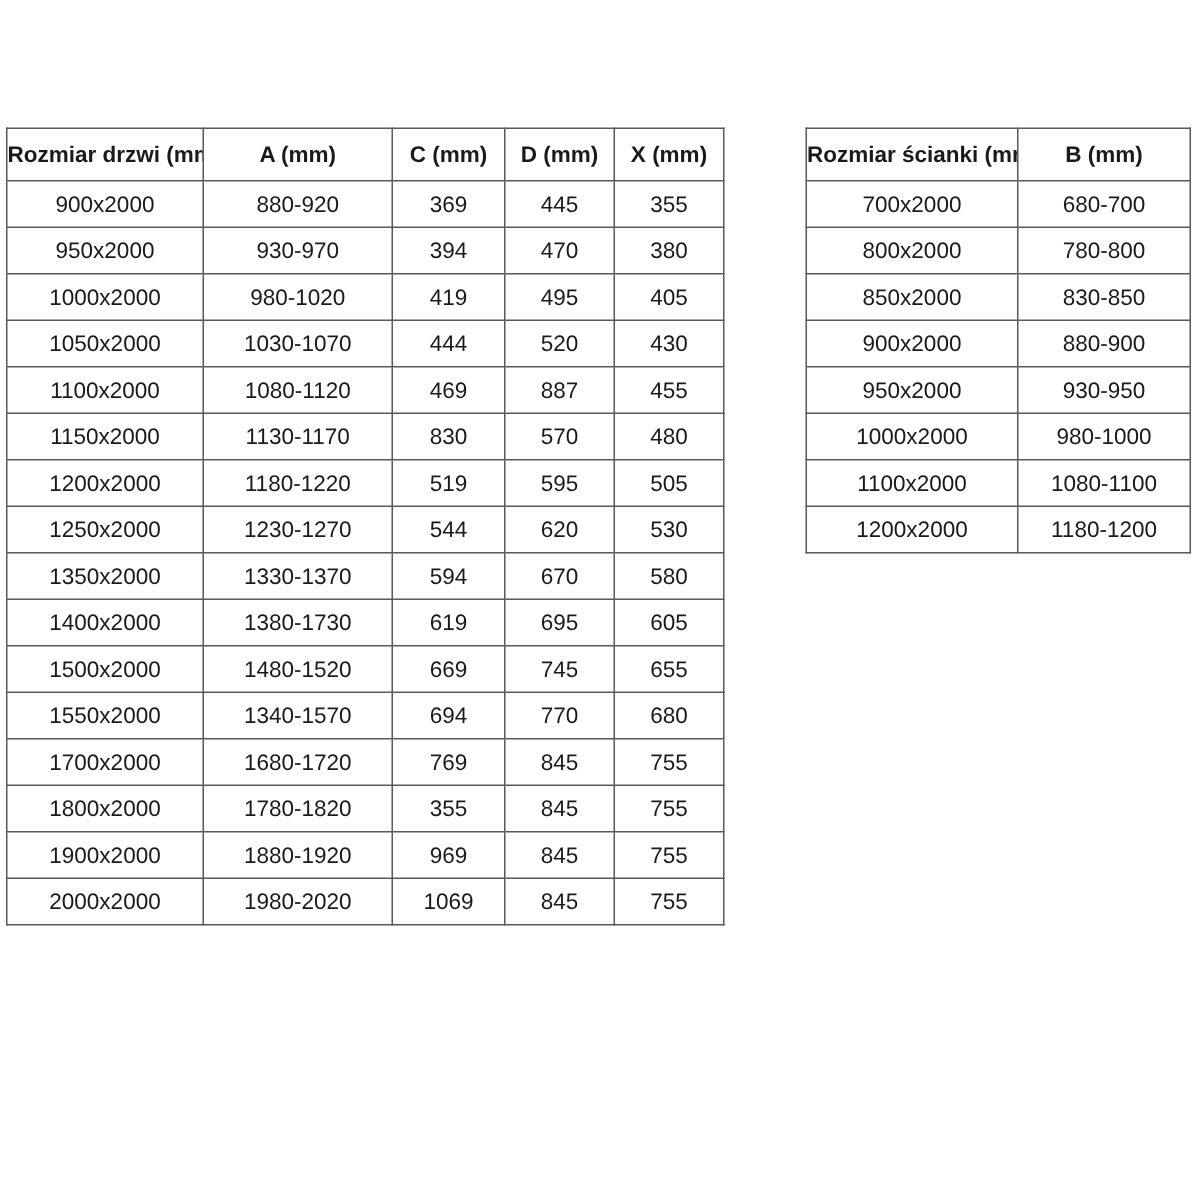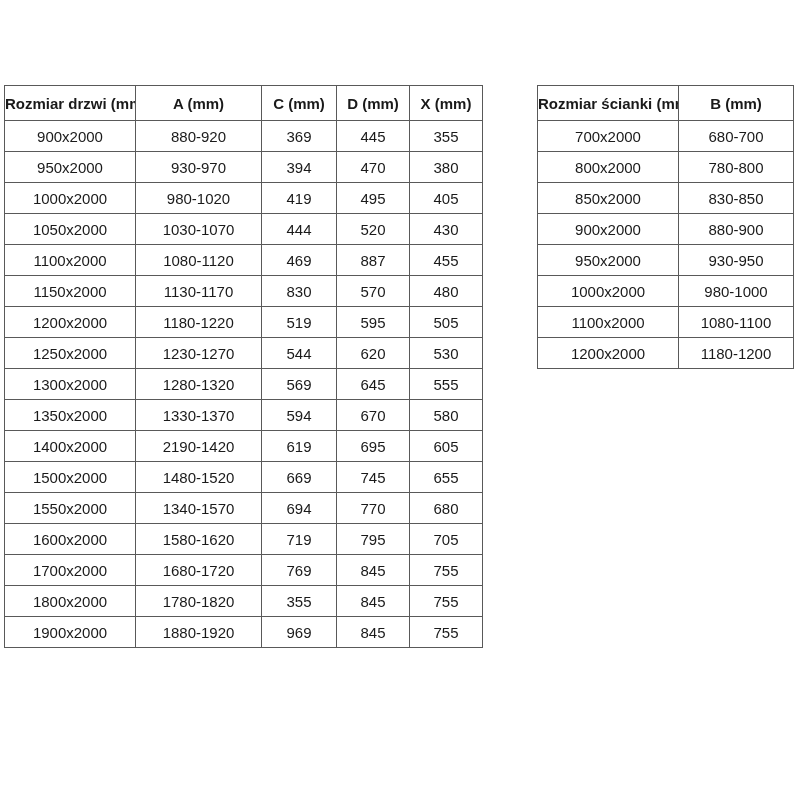--- a/index.html
+++ b/index.html
@@ -129,79 +129,72 @@
           <td>505</td>
         </tr>
         <tr>
           <td>1250x2000</td>
           <td>1230-1270</td>
           <td>544</td>
           <td>620</td>
           <td>530</td>
         </tr>
         <tr>
-          <td>1300x2000</td>
-          <td>1280-1320</td>
-          <td>569</td>
-          <td>645</td>
-          <td>555</td>
-        </tr>
-        <tr>
           <td>1350x2000</td>
           <td>1330-1370</td>
           <td>594</td>
           <td>670</td>
           <td>580</td>
         </tr>
         <tr>
           <td>1400x2000</td>
-          <td>2190-1420</td>
+          <td>1380-1730</td>
           <td>619</td>
           <td>695</td>
           <td>605</td>
         </tr>
         <tr>
           <td>1500x2000</td>
           <td>1480-1520</td>
           <td>669</td>
           <td>745</td>
           <td>655</td>
         </tr>
         <tr>
           <td>1550x2000</td>
           <td>1340-1570</td>
           <td>694</td>
           <td>770</td>
           <td>680</td>
         </tr>
         <tr>
-          <td>1600x2000</td>
-          <td>1580-1620</td>
-          <td>719</td>
-          <td>795</td>
-          <td>705</td>
-        </tr>
-        <tr>
           <td>1700x2000</td>
           <td>1680-1720</td>
           <td>769</td>
           <td>845</td>
           <td>755</td>
         </tr>
         <tr>
           <td>1800x2000</td>
           <td>1780-1820</td>
           <td>355</td>
           <td>845</td>
           <td>755</td>
         </tr>
         <tr>
           <td>1900x2000</td>
           <td>1880-1920</td>
           <td>969</td>
+          <td>845</td>
+          <td>755</td>
+        </tr>
+        <tr>
+          <td>2000x2000</td>
+          <td>1980-2020</td>
+          <td>1069</td>
           <td>845</td>
           <td>755</td>
         </tr>
       </tbody>
   </table>
 
   <table class="spec" id="walls-table">
     <colgroup>
       <col style="width:141px">
       <col style="width:115px">

